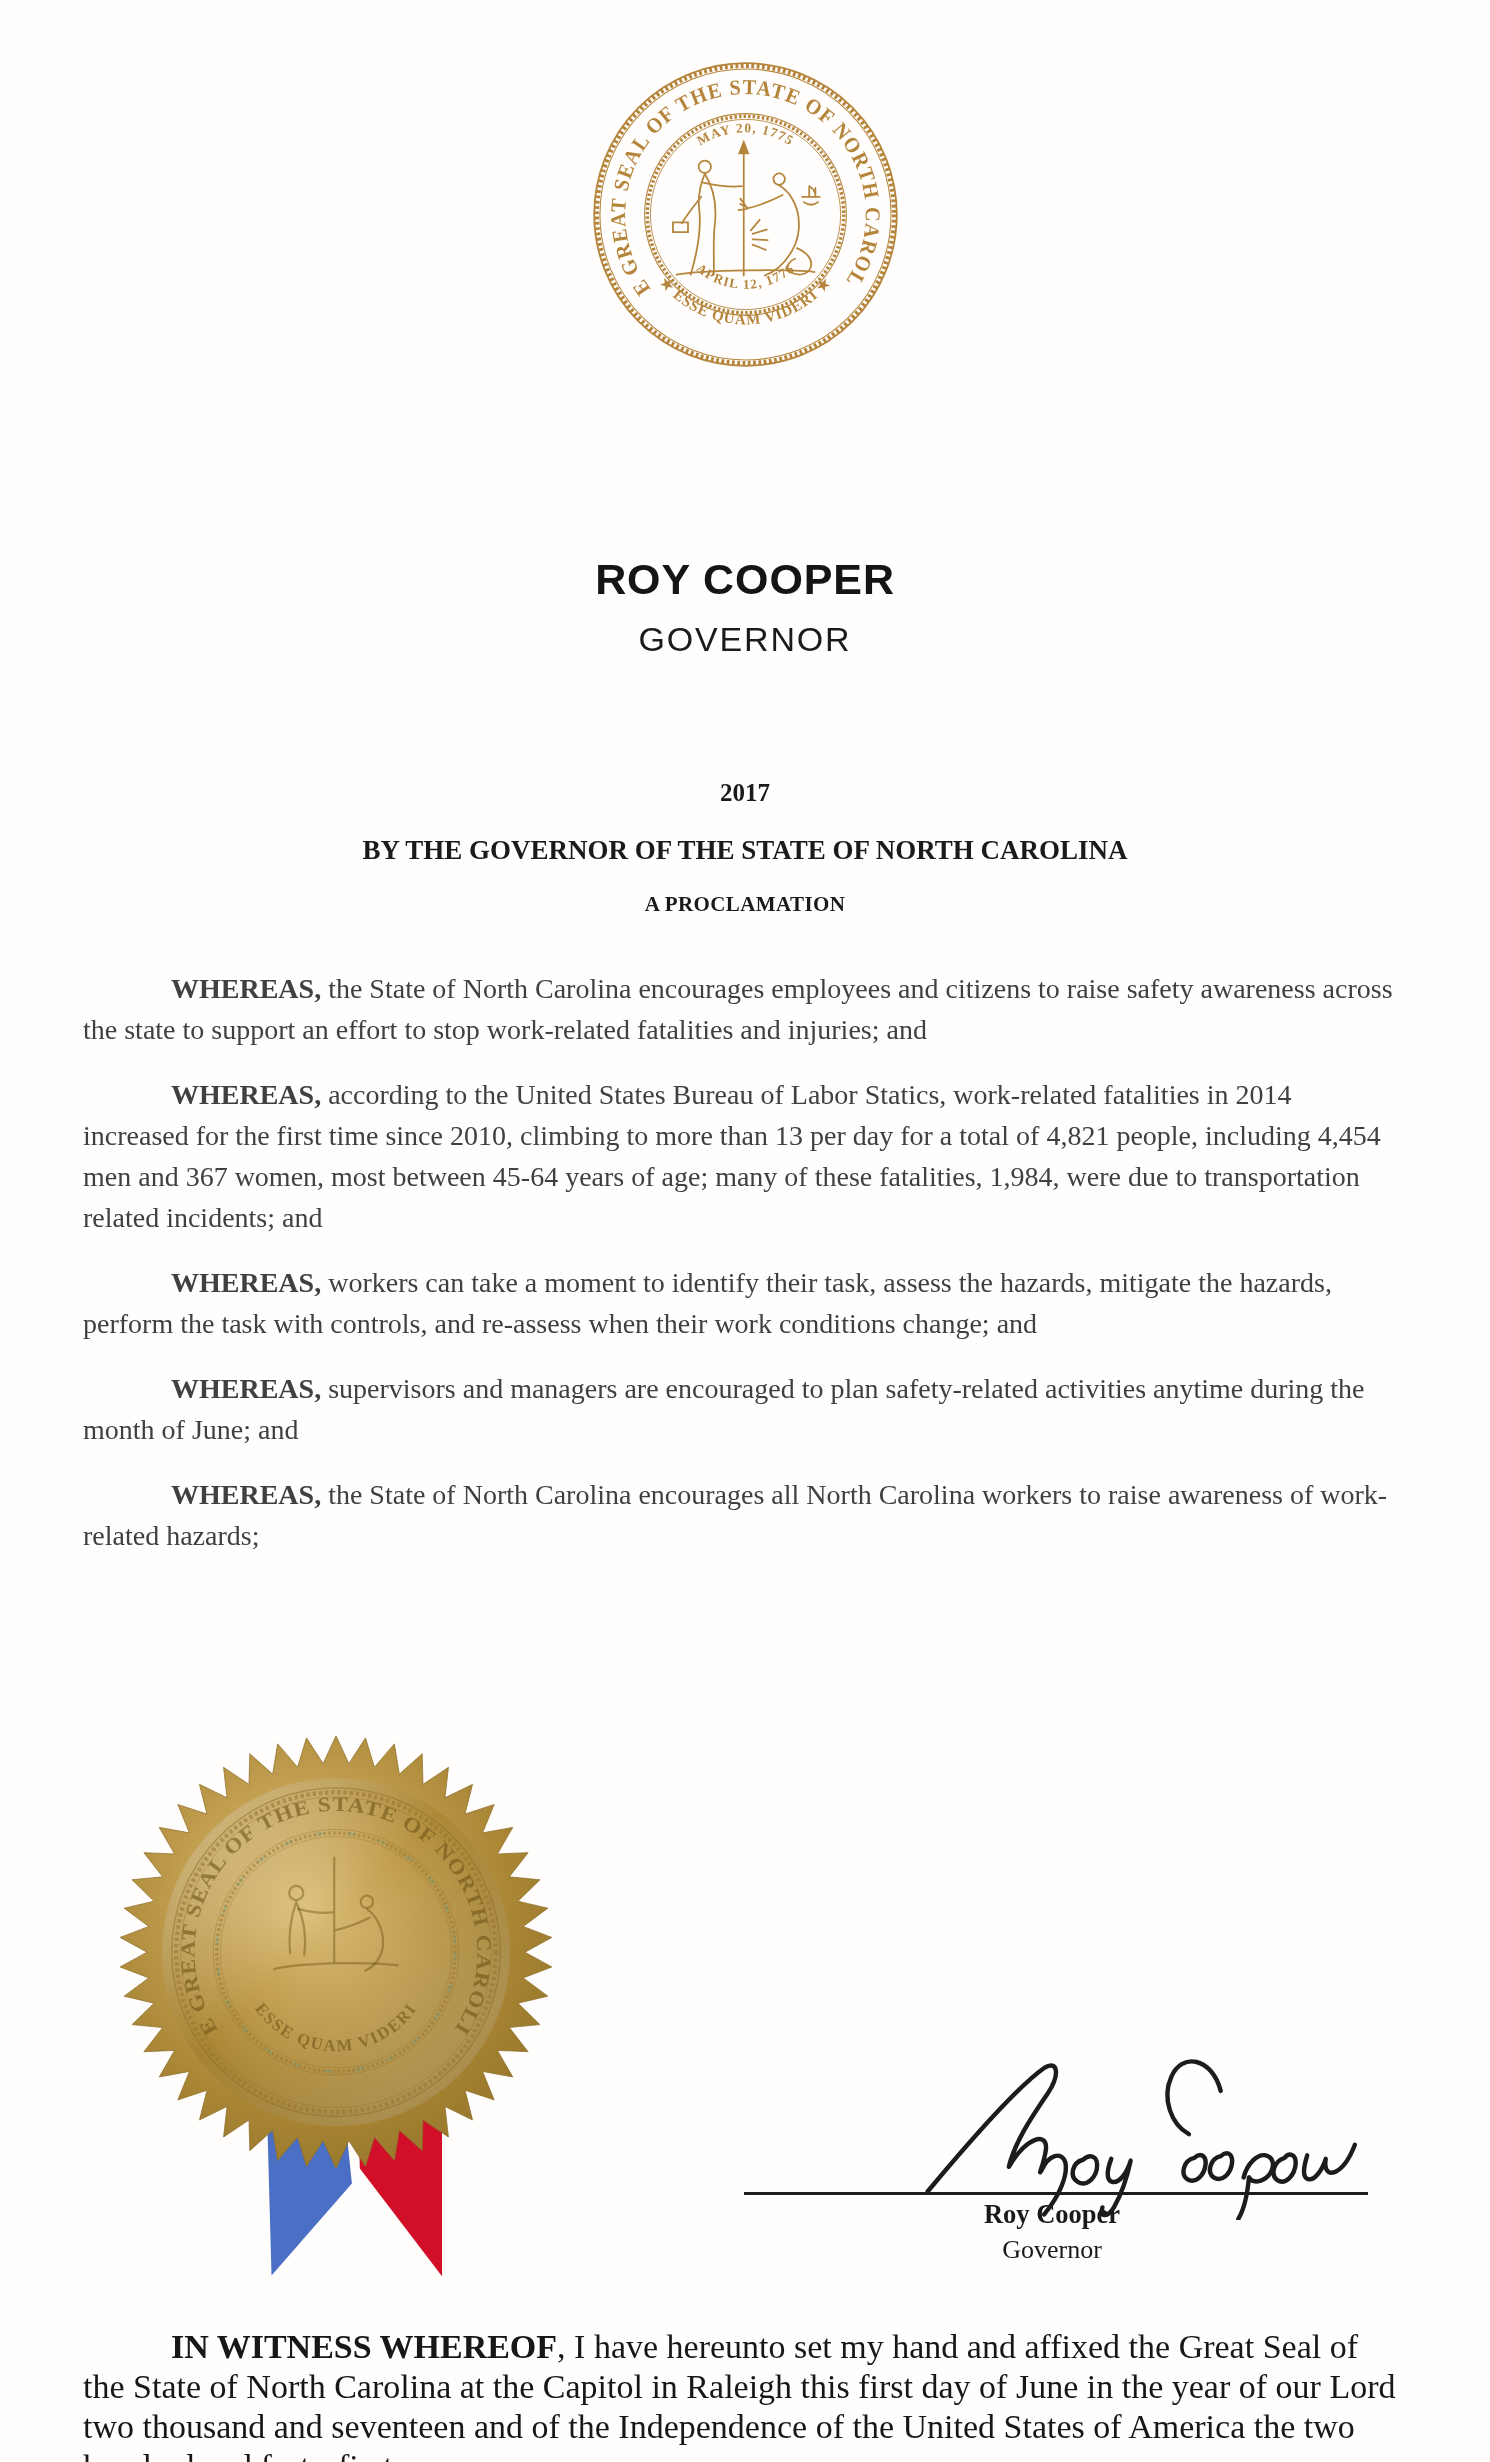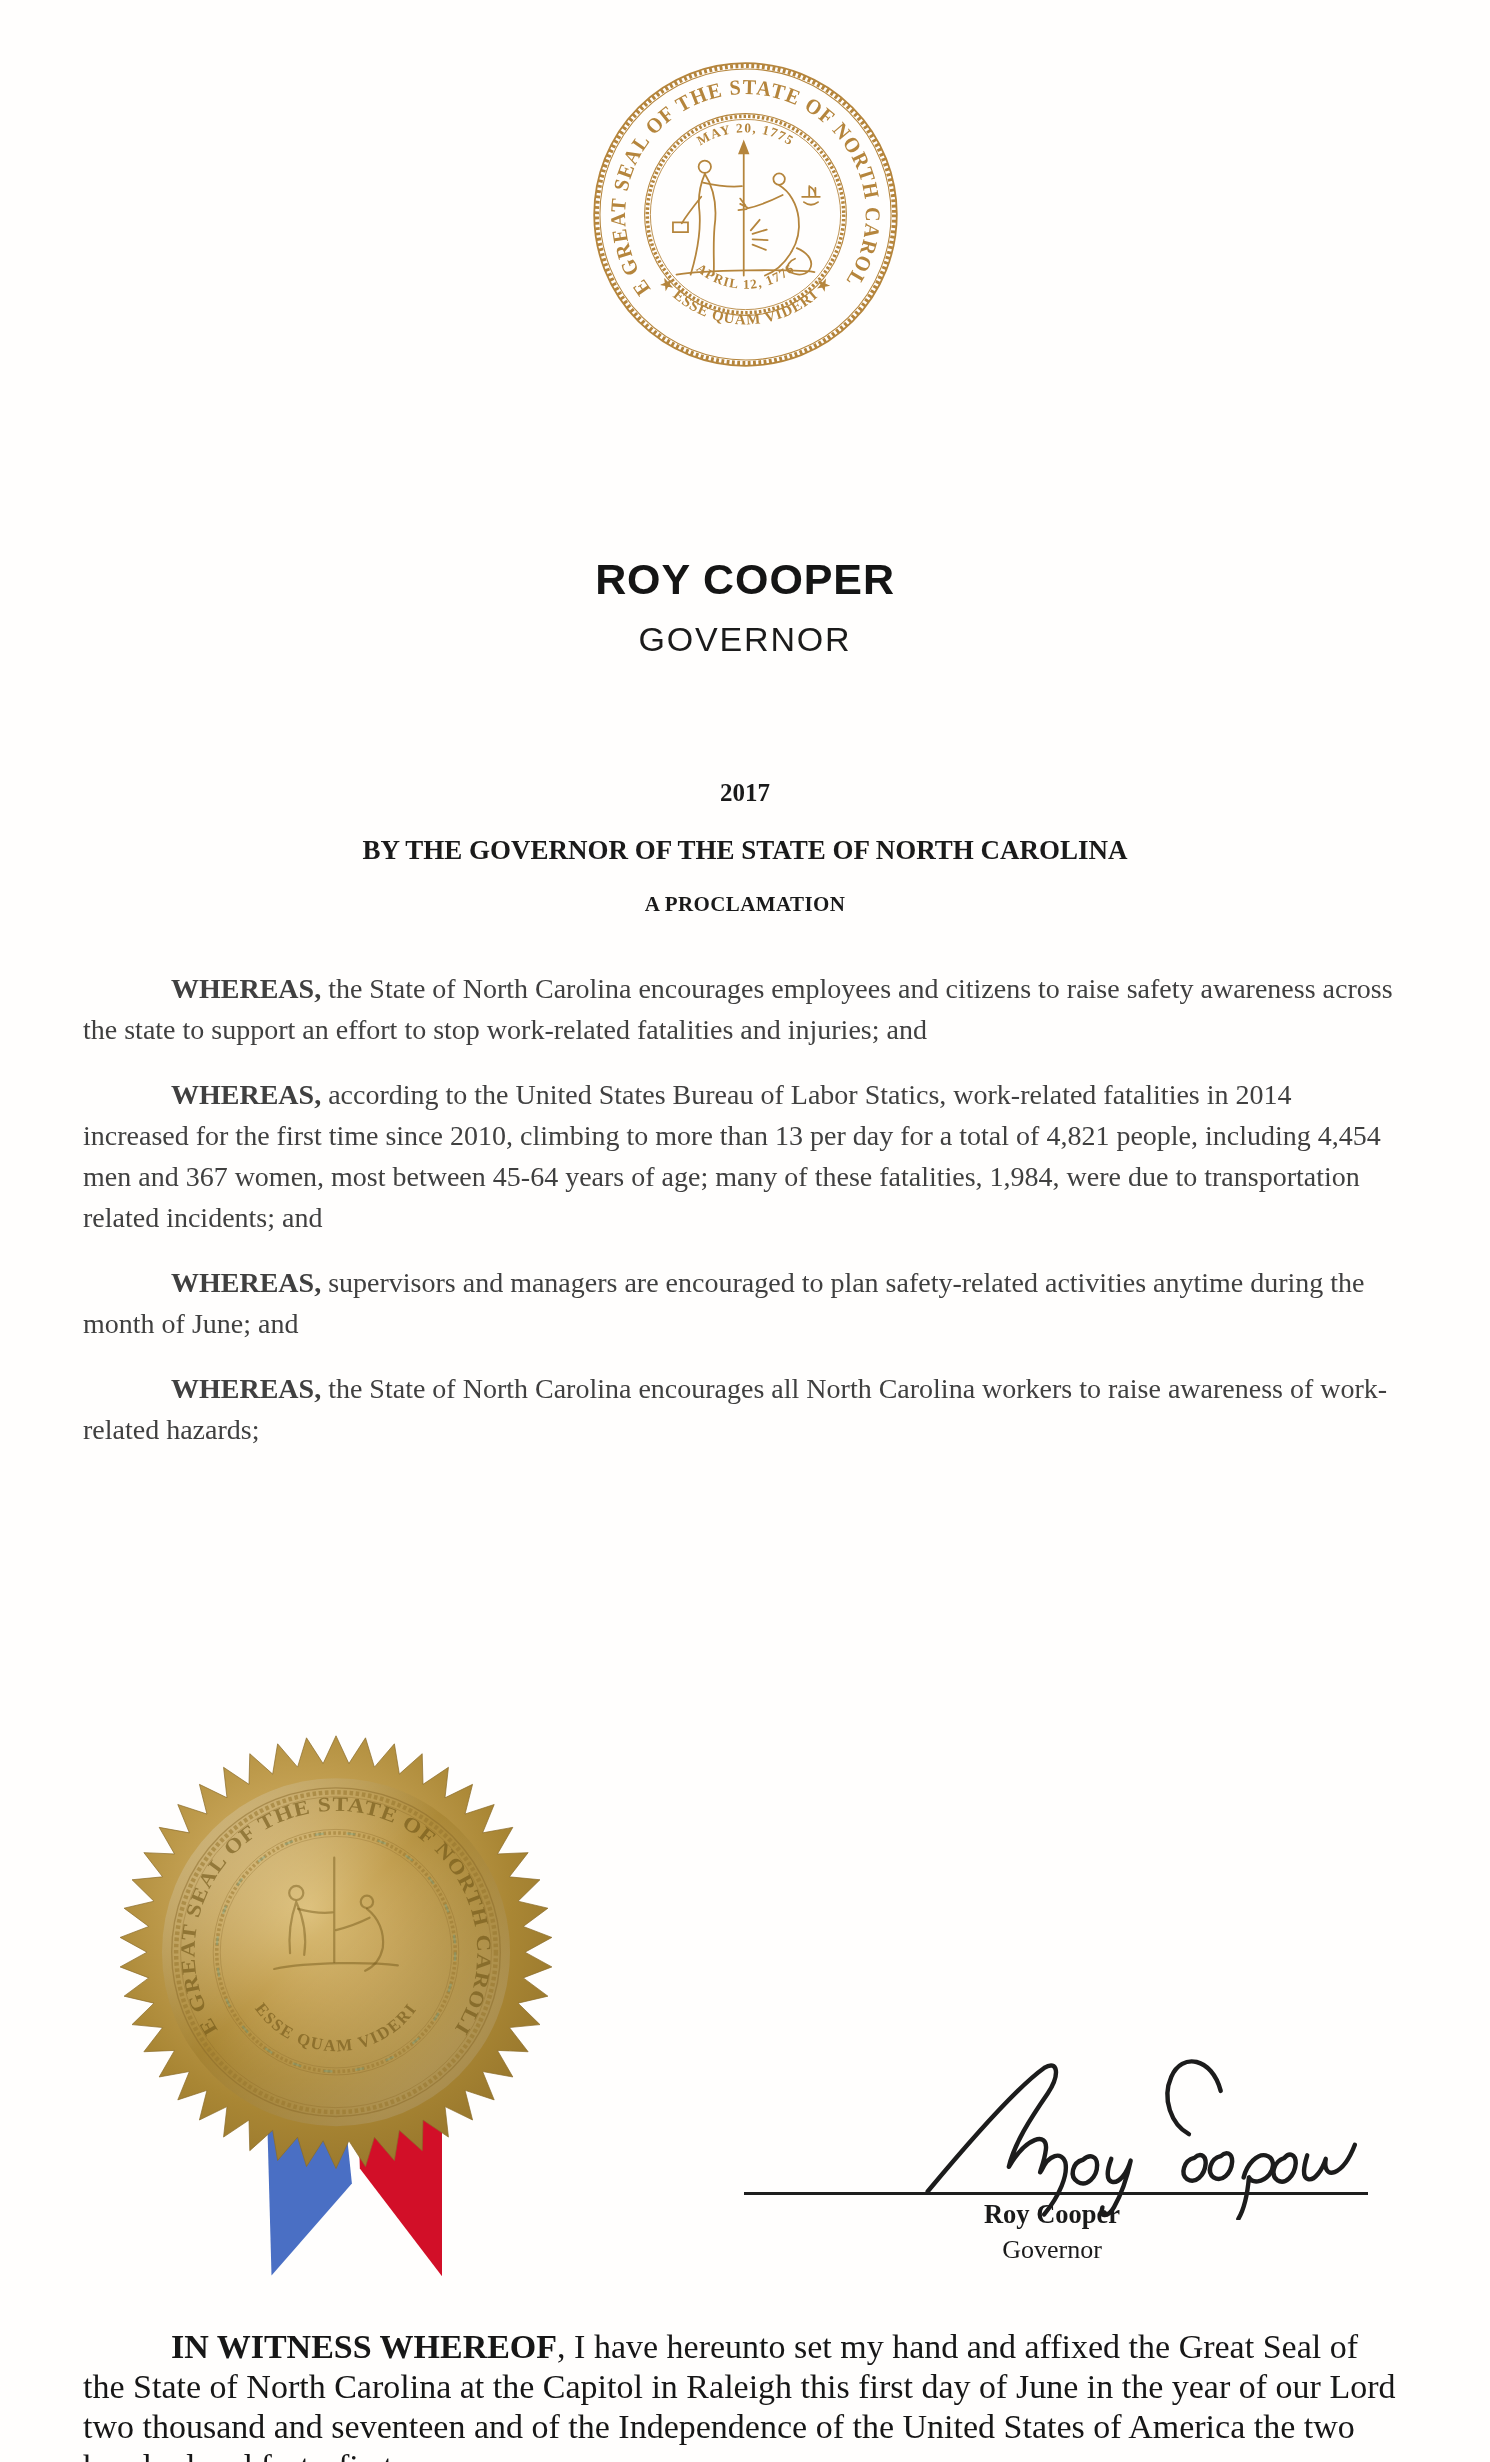--- a/index.html
+++ b/index.html
@@ -86,20 +86,21 @@
   <div class="abs centered gov-name">ROY COOPER</div>
   <div class="abs centered gov-title">GOVERNOR</div>
 
   <div class="abs centered h-year">2017</div>
   <div class="abs centered h-by">BY THE GOVERNOR OF THE STATE OF NORTH CAROLINA</div>
   <div class="abs centered h-proc">A PROCLAMATION</div>
 
   <div class="abs bodytext">
     <p><b>WHEREAS,</b><span> the State of North Carolina encourages employees and citizens to raise safety awareness across the state to support an effort to stop work-related fatalities and injuries; and</span></p>
     <p><b>WHEREAS,</b><span> according to the United States Bureau of Labor Statics, work-related fatalities in 2014 increased for the first time since 2010, climbing to more than 13 per day for a total of 4,821 people, including 4,454 men and 367 women, most between 45-64 years of age; many of these fatalities, 1,984, were due to transportation related incidents; and</span></p>
+    <p><b>WHEREAS,</b><span> workers can take a moment to identify their task, assess the hazards, mitigate the hazards, perform the task with controls, and re-assess when their work conditions change; and</span></p>
     <p><b>WHEREAS,</b><span> supervisors and managers are encouraged to plan safety-related activities anytime during the month of June; and</span></p>
     <p><b>WHEREAS,</b><span> the State of North Carolina encourages all North Carolina workers to raise awareness of work-related hazards;</span></p>
   </div>
 
   <svg class="abs" style="left:115px;top:1734px;" width="442" height="583" viewBox="0 0 500 660">
     <defs>
       <radialGradient id="goldRad" cx="42%" cy="38%" r="75%">
         <stop offset="0%" stop-color="#dcbf79"></stop>
         <stop offset="35%" stop-color="#c3a052"></stop>
         <stop offset="65%" stop-color="#a98634"></stop>

